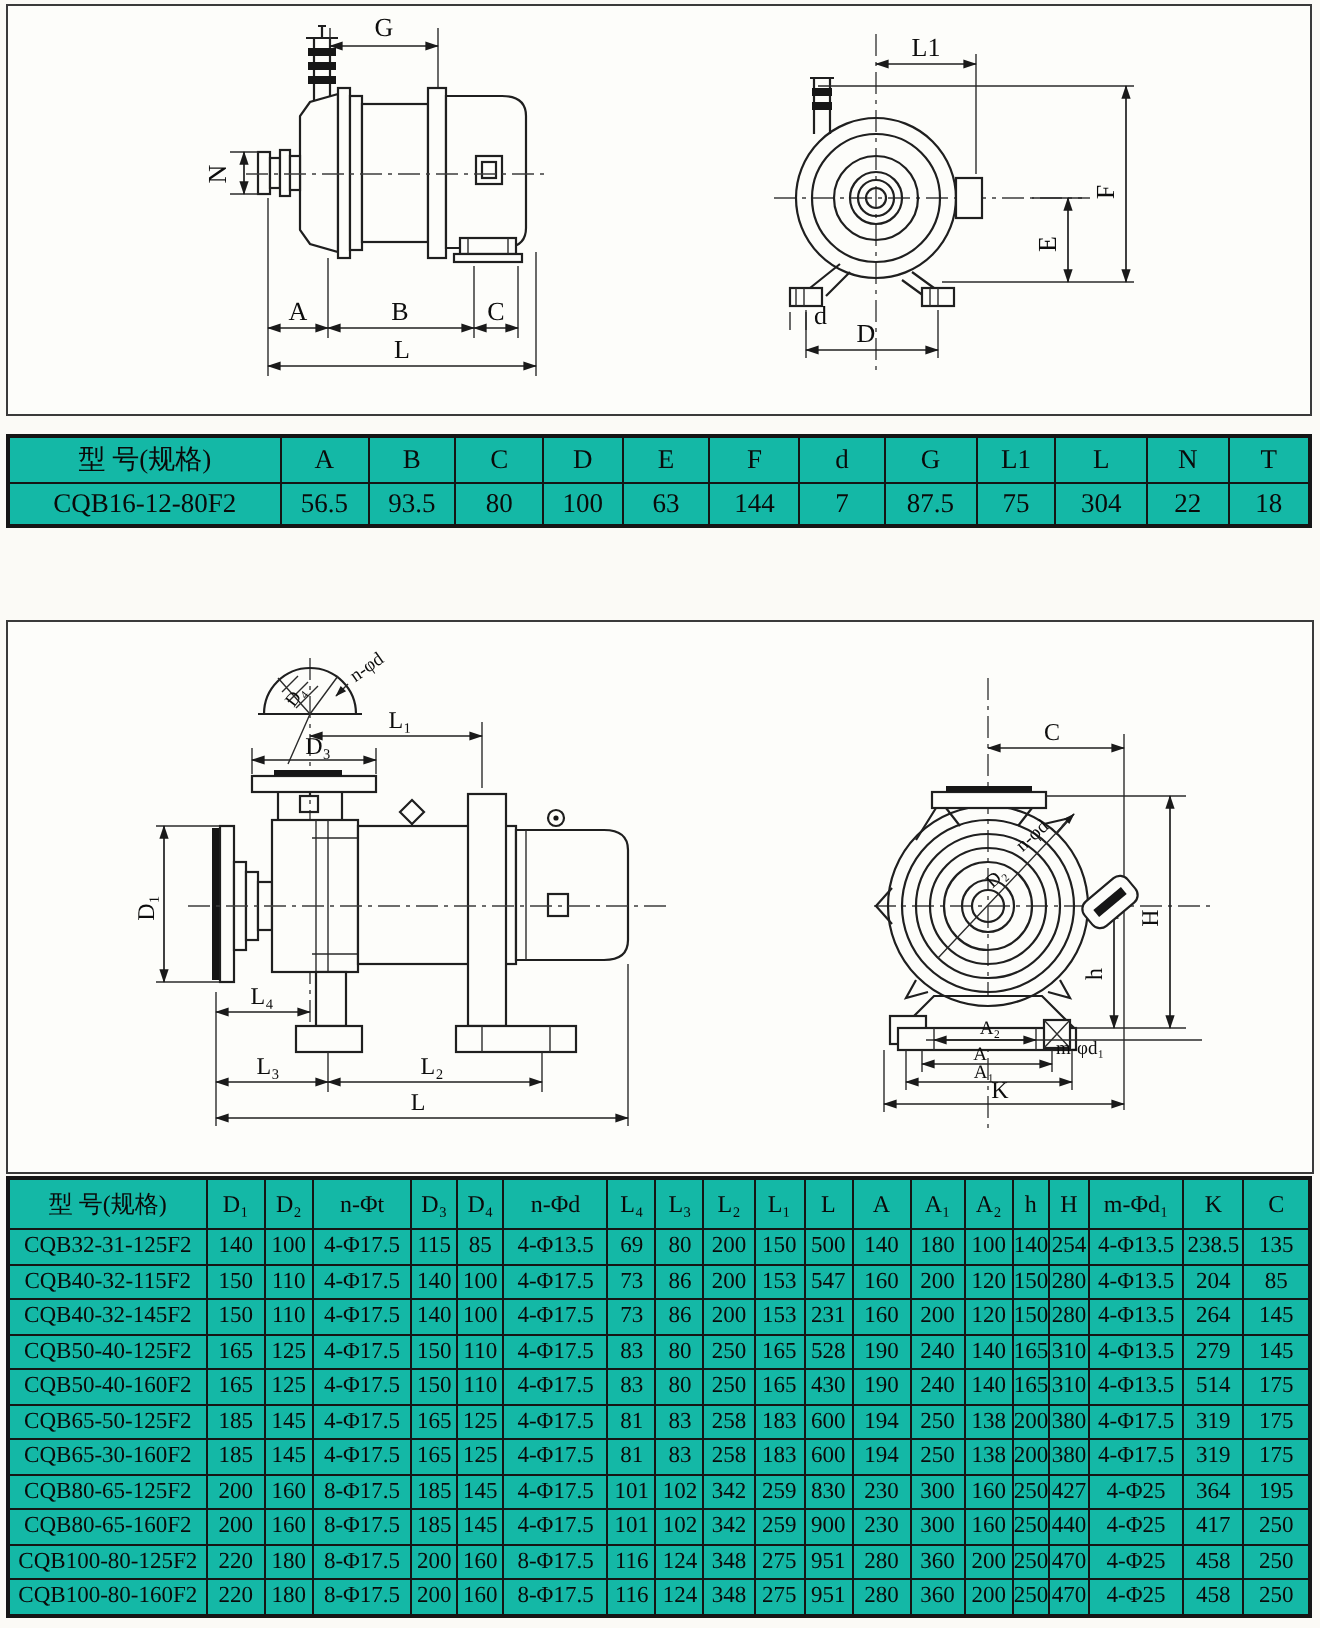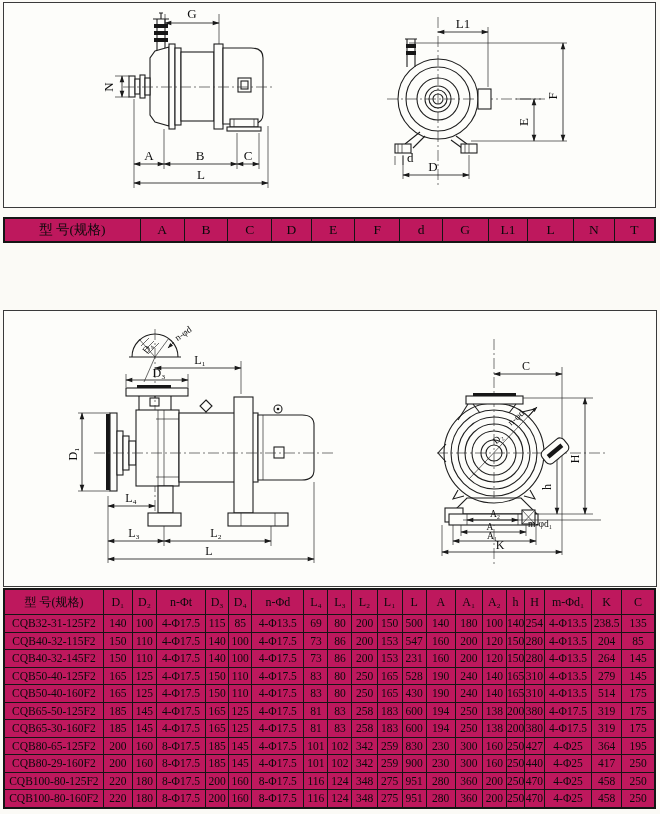--- a/index.html
+++ b/index.html
@@ -20,21 +20,21 @@
   .thin{stroke:#2b2b2b;stroke-width:0.7;fill:none;}
   .dim{stroke:#1f1f1f;stroke-width:0.85;fill:none;}
   .cl{stroke:#3c3c3c;stroke-width:0.7;fill:none;stroke-dasharray:11 3 2 3;}
   .dk{fill:#161616;stroke:none;}
   text{fill:#0d0d0d;font-family:"Liberation Serif","DejaVu Serif",serif;}
   .dl{font-size:13px;}
   .dl2{font-size:12px;}
   .ds{font-size:9.5px;}
   table{
     position:absolute;left:3px;border-collapse:collapse;table-layout:fixed;
-    width:653px;background:#be185d;
+    width:653px;background:#14b8a6;
   }
   #t1{top:217px;font-size:13.5px;}
   #t2{top:588px;font-size:11.5px;}
   table,th,td{border:1px solid #151515;}
   table{border-width:2px;}
   th,td{text-align:center;vertical-align:middle;padding:0;font-weight:normal;white-space:nowrap;overflow:hidden;}
   #t1 th{height:22px;font-size:13.5px;}
   #t1 td{height:20px;}
   #t2 th{height:24px;font-size:12px;}
   #t2 td{height:16.5px;}
@@ -167,20 +167,35 @@
         <th>F</th>
         <th>d</th>
         <th>G</th>
         <th>L1</th>
         <th>L</th>
         <th>N</th>
         <th>T</th>
       </tr>
     </thead>
     <tbody>
+      <tr>
+        <td>CQB16-12-80F2</td>
+        <td>56.5</td>
+        <td>93.5</td>
+        <td>80</td>
+        <td>100</td>
+        <td>63</td>
+        <td>144</td>
+        <td>7</td>
+        <td>87.5</td>
+        <td>75</td>
+        <td>304</td>
+        <td>22</td>
+        <td>18</td>
+      </tr>
     </tbody>
   </table>
 
 <div id="fig2" class="panel">
 <svg width="652" height="275" viewBox="3 310 652 275">
   <defs>
     <marker id="ar2" viewBox="0 0 10 10" refX="9.3" refY="5" markerWidth="10" markerHeight="8" orient="auto-start-reverse">
       <path d="M0,1.6 L10,5 L0,8.4 Z" fill="#1a1a1a"></path>
     </marker>
   </defs>
@@ -525,21 +540,21 @@
         <td>230</td>
         <td>300</td>
         <td>160</td>
         <td>250</td>
         <td>427</td>
         <td>4-Φ25</td>
         <td>364</td>
         <td>195</td>
       </tr>
       <tr>
-        <td>CQB80-29-160F2</td>
+        <td>CQB80-65-160F2</td>
         <td>200</td>
         <td>160</td>
         <td>8-Φ17.5</td>
         <td>185</td>
         <td>145</td>
         <td>4-Φ17.5</td>
         <td>101</td>
         <td>102</td>
         <td>342</td>
         <td>259</td>

